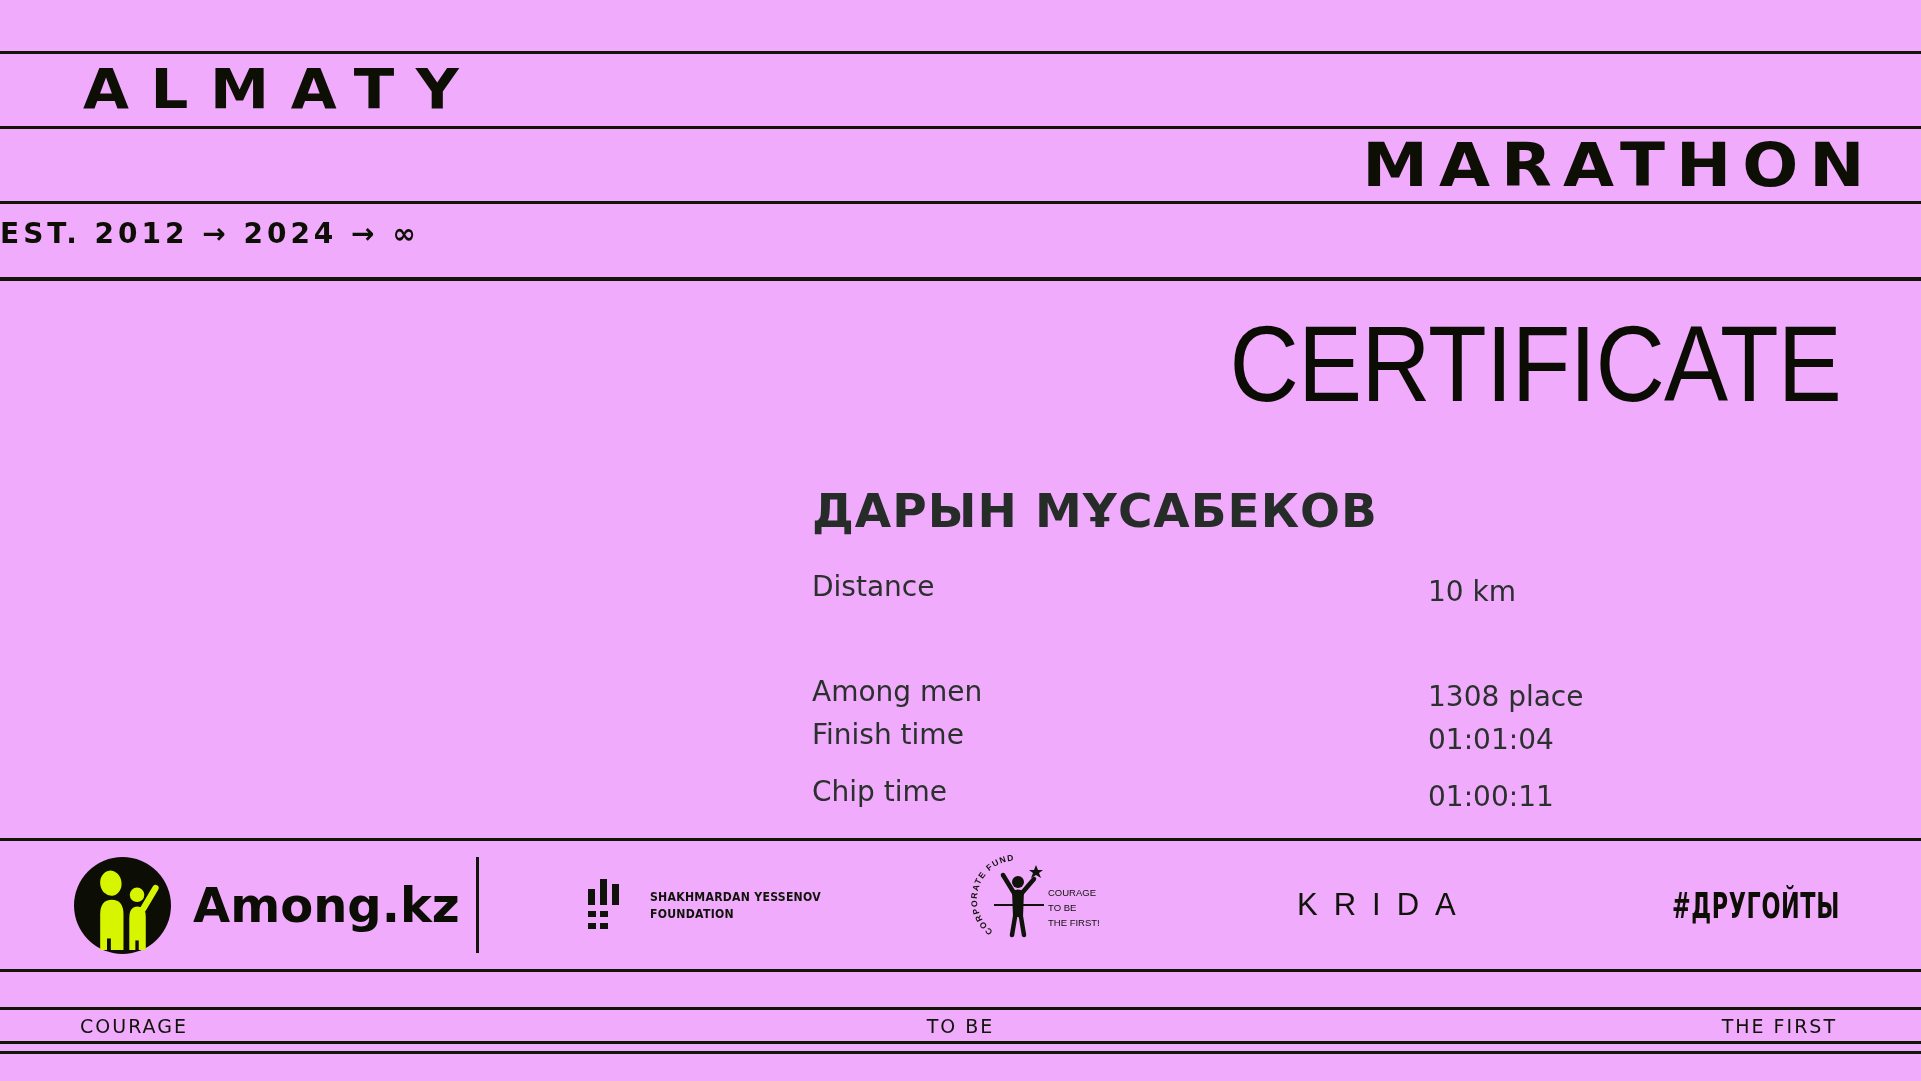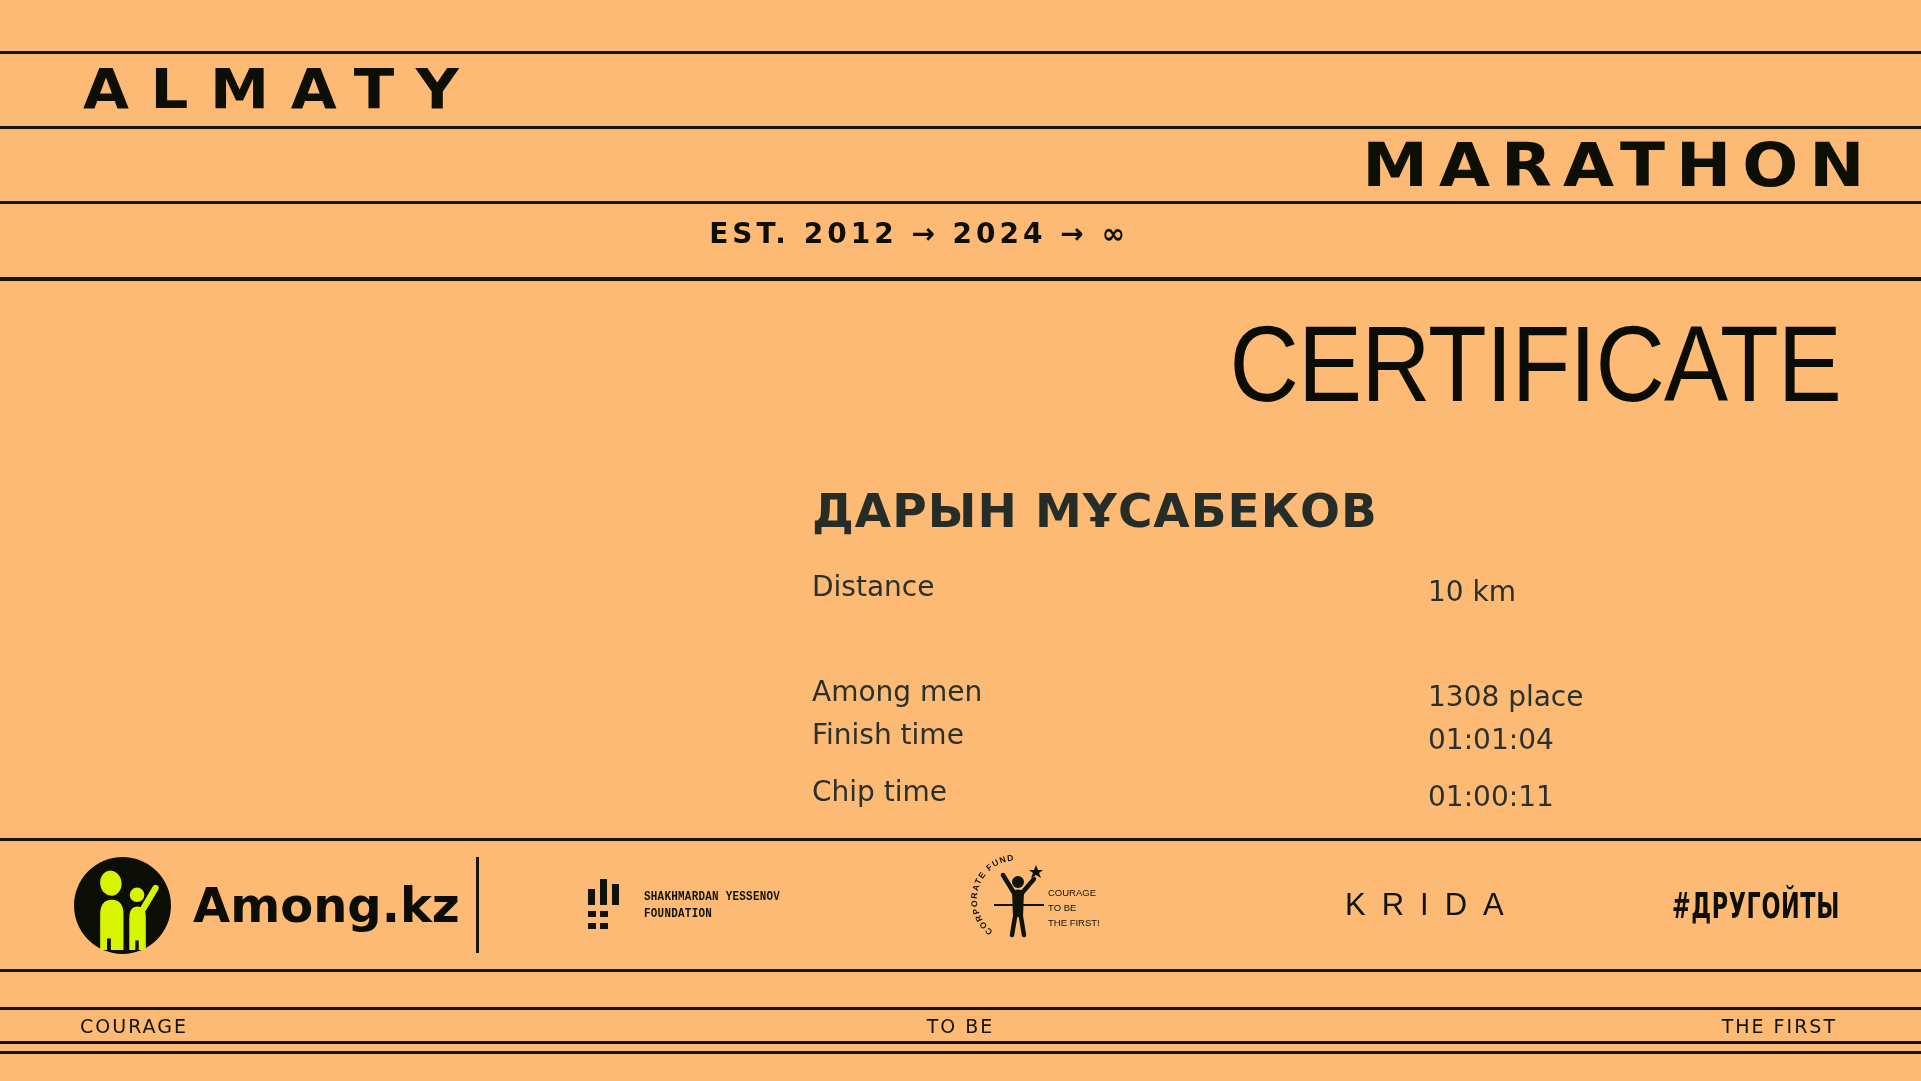--- a/index.html
+++ b/index.html
@@ -1,27 +1,27 @@
 <!DOCTYPE html>
 <html><head>
 <meta charset="utf-8">
 <style>
   * { margin:0; padding:0; box-sizing:border-box; }
   html,body { background:#2a2a2a; }
   .stage {
     position:relative; width:1921px; height:1081px;
-    background:#fdba74; overflow:hidden;
+    background:#f0abfc; overflow:hidden;
     font-family:"DejaVu Sans", sans-serif; color:#0d0f05;
   }
   .rule { position:absolute; left:0; width:100%; background:#131507; }
 
   .band { position:absolute; left:0; right:0; display:flex; align-items:center; }
   .b1 { top:53px;  height:73px; padding-left:83px; }
   .b2 { top:129px; height:72px; justify-content:flex-end; padding-right:46px; }
-  .b3 { top:204px; height:60px; justify-content:center; padding-right:83px; }
+  .b3 { top:204px; height:60px; justify-content:flex-start; padding-right:83px; }
 
   .almaty {
     font-size:55px; font-weight:800; letter-spacing:20px; line-height:1;
     transform:scaleX(1.08); transform-origin:left center; white-space:nowrap;
   }
   .marathon {
     font-size:60px; font-weight:800; letter-spacing:10px; line-height:1;
     transform:scaleX(1.10); transform-origin:right center; white-space:nowrap;
   }
   .est {
@@ -48,28 +48,28 @@
   .row.r4 { top:721px; } .row.r5 { top:778px; }
 
   .sponsors { position:absolute; left:0; right:0; top:841px; height:128px; }
   .sp-item { position:absolute; top:0; height:100%; display:flex; align-items:center; }
 
   .kaspi { left:74px; gap:22px; }
   .kaspi-text { font-size:48px; font-weight:700; color:#0c0e05; letter-spacing:0; }
 
   .v-divider { position:absolute; left:476px; top:16px; width:3px; height:96px; background:#131507; }
 
-  .yessenov { left:588px; gap:23px;font-family:Liberation Mono, monospace; }
+  .yessenov { left:588px; gap:29px; }
   .yessenov-text { font-size:13px; font-weight:700; line-height:17px; letter-spacing:0.3px;
                    transform:scaleX(0.84); transform-origin:left center; color:#10130a; white-space:nowrap; }
 
   .fund { left:960px; }
 
   .krida { left:1297px; font-family:"Liberation Sans", sans-serif;
-           font-size:31px; font-weight:400; letter-spacing:16px; color:#11140a; white-space:nowrap;margin-left:48px; }
+           font-size:31px; font-weight:400; letter-spacing:16px; color:#11140a; white-space:nowrap; }
 
   .hashtag { right:81px; font-size:36px; font-weight:800; letter-spacing:1px;
              transform:scaleX(0.62); transform-origin:right center; color:#0d0f05; white-space:nowrap; }
 
   .motto { position:absolute; left:0; right:0; top:1010px; height:31px; }
   .motto span { position:absolute; top:50%; transform:translateY(-50%);
                 font-size:19px; font-weight:500; letter-spacing:2px; color:#11140a; white-space:nowrap; }
   .motto .m-left   { left:80px; }
   .motto .m-center { left:50%; transform:translate(-50%,-50%); }
   .motto .m-right  { right:84px; }

